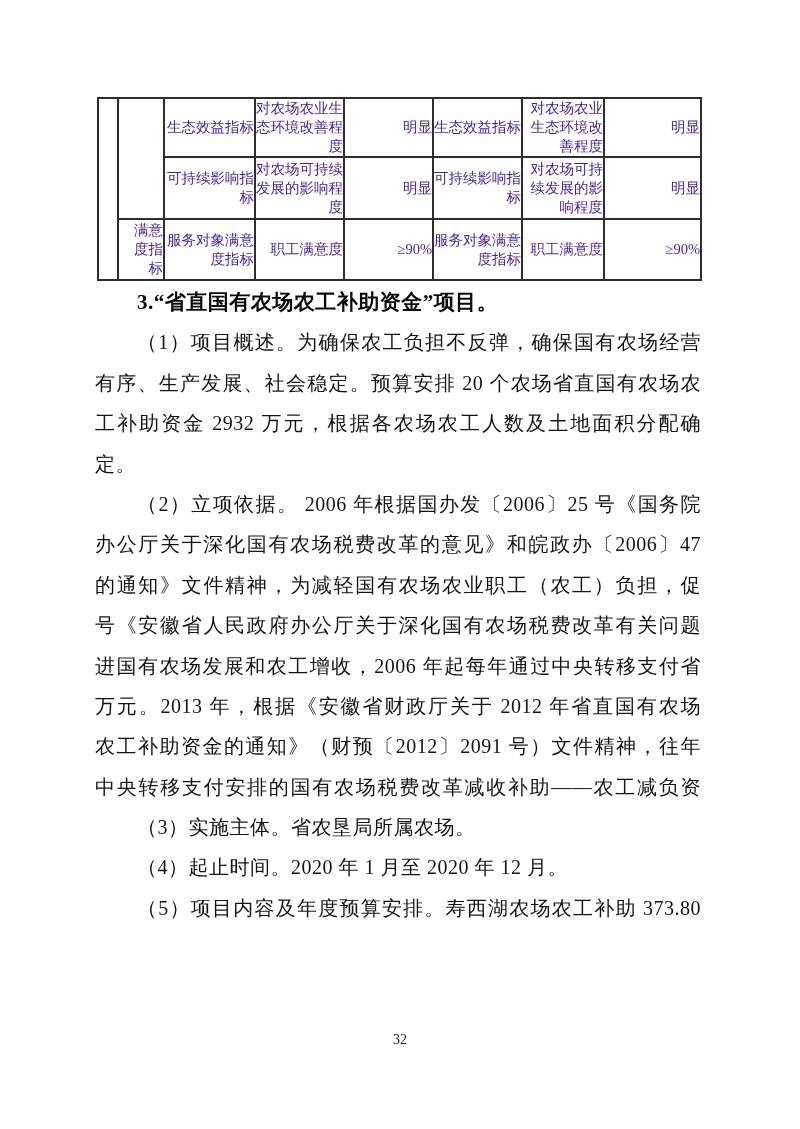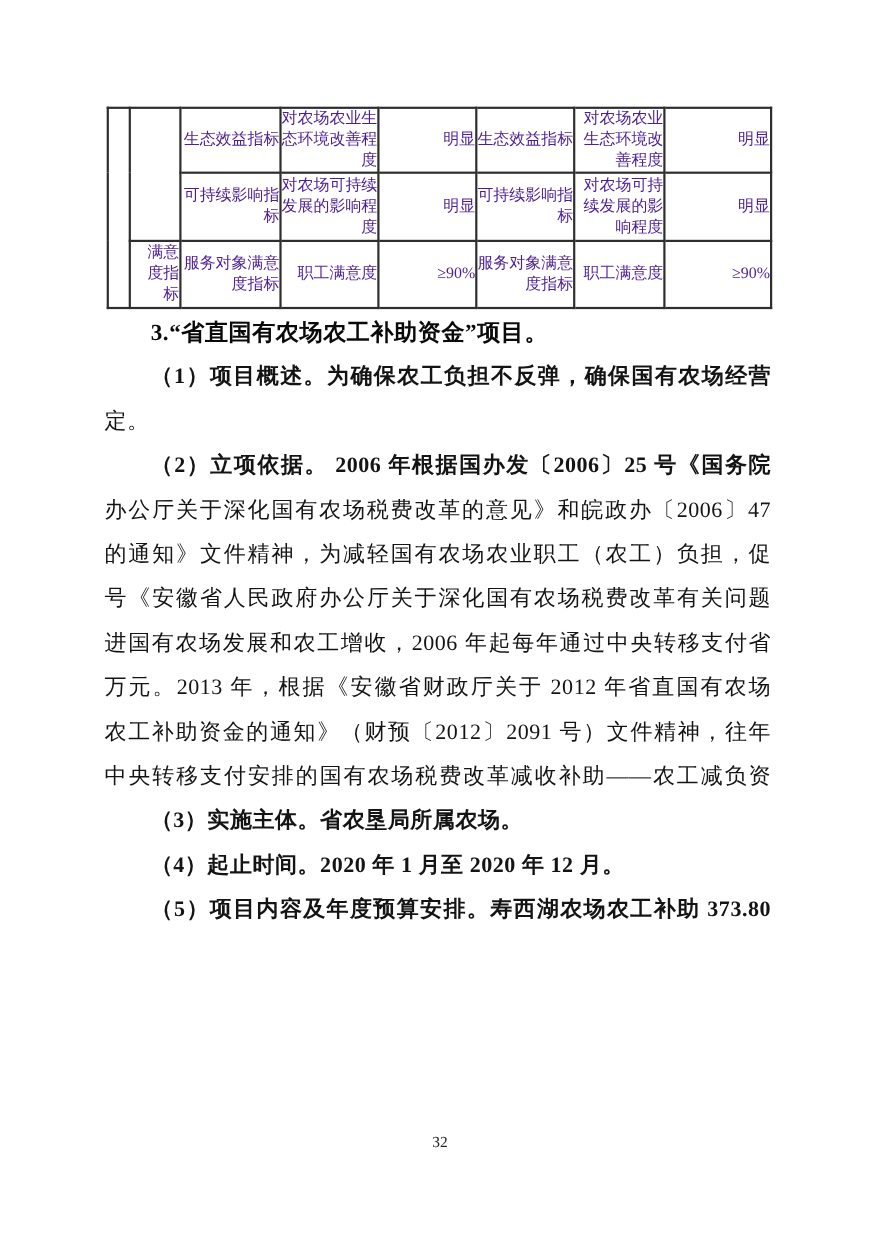--- a/index.html
+++ b/index.html
@@ -22,21 +22,21 @@
     white-space:pre-line; padding:0; overflow:hidden;
   }
   tr.r1 { height:58px; }
   tr.r2 { height:62px; }
   tr.r3 { height:61px; }
 
   
   .textblock { position:absolute; left:95px; top:282px; width:606px; }
   .ln { height:40.4px; line-height:40.4px; font-size:20px; letter-spacing:0.5px; }
   .j  { text-align:justify; text-align-last:justify; }
-  .ind2 { text-indent:42px;font-weight:bold; }
+  .ind2 { text-indent:42px; }
   .heading { font-weight:bold; font-size:21px; color:#0a0a0a; }
 
   .page-number {
     position:absolute; left:0; top:1031px; width:800px; height:18px;
     line-height:18px; text-align:center; font-size:14px; color:#222;
   }
 </style>
 </head>
 <body>
 
@@ -95,20 +95,22 @@
       <td>职工满意度</td>
       <td>≥90%</td>
     </tr>
   </tbody>
     </table>
 
   <div class="textblock">
     <div class="ln heading ind2">3.“省直国有农场农工补助资金”项目。</div>
 
     <div class="ln j ind2">（1）项目概述。为确保农工负担不反弹，确保国有农场经营</div>
+    <div class="ln j">有序、生产发展、社会稳定。预算安排 20 个农场省直国有农场农</div>
+    <div class="ln j">工补助资金 2932 万元，根据各农场农工人数及土地面积分配确</div>
     <div class="ln">定。</div>
 
     <div class="ln j ind2">（2）立项依据。 2006 年根据国办发〔2006〕25 号《国务院</div>
     <div class="ln j">办公厅关于深化国有农场税费改革的意见》和皖政办〔2006〕47</div>
     <div class="ln j">的通知》文件精神，为减轻国有农场农业职工（农工）负担，促</div>
     <div class="ln j">号《安徽省人民政府办公厅关于深化国有农场税费改革有关问题</div>
     <div class="ln j">进国有农场发展和农工增收，2006 年起每年通过中央转移支付省</div>
     <div class="ln j">万元。2013 年，根据《安徽省财政厅关于 2012 年省直国有农场</div>
     <div class="ln j">农工补助资金的通知》（财预〔2012〕2091 号）文件精神，往年</div>
     <div class="ln j">中央转移支付安排的国有农场税费改革减收补助——农工减负资</div>

